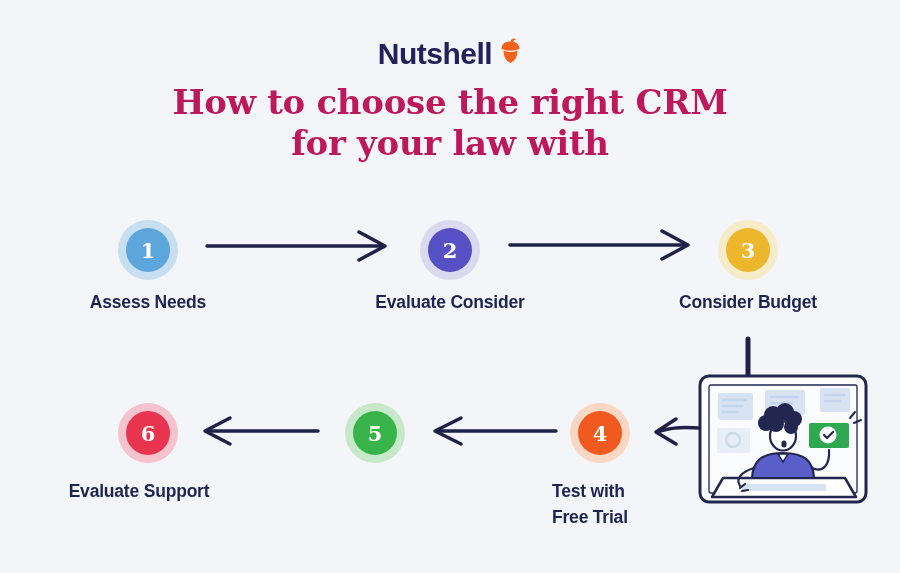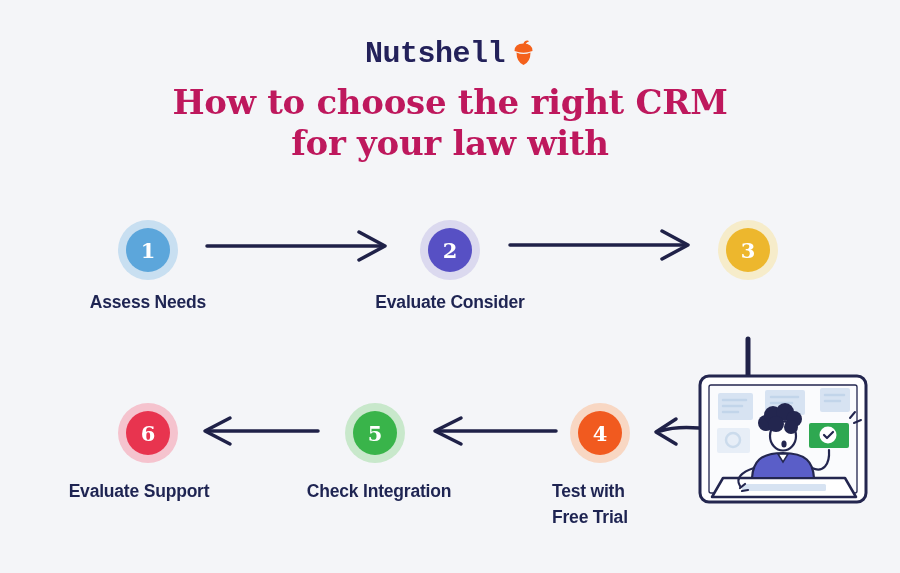--- a/index.html
+++ b/index.html
@@ -5,21 +5,21 @@
   html,body{margin:0;padding:0;}
   .canvas{
     position:relative;
     width:900px;height:573px;
     overflow:hidden;
     font-family:"Liberation Sans", sans-serif;
   }
   
   .logo{
     position:absolute;top:37px;left:0;width:100%;
-    display:flex;justify-content:center;align-items:flex-end;gap:7px;font-family:Liberation Mono, monospace;
+    display:flex;justify-content:center;align-items:flex-start;gap:7px;
   }
   .logo-text{
     font-size:30px;font-weight:bold;letter-spacing:-0.5px;
   }
   .title{
     position:absolute;top:82px;left:0;width:100%;
     margin:0;text-align:center;
     font-family:"DejaVu Serif", serif;
     font-size:34px;line-height:41px;font-weight:bold;
     letter-spacing:-0.3px;
@@ -117,38 +117,38 @@
     </div>
     <div class="label">Evaluate Consider</div>
   </div>
 
   <div class="step row1" style="left:648px;top:220px;">
     <div class="ring" style="background-color: rgb(246, 236, 202);">
       <div class="circle" style="background-color: rgb(237, 183, 45);">
         <span class="num">3</span>
       </div>
     </div>
+    <div class="label">Consider Budget</div>
   </div>
 
   <div class="step row2" style="left:500px;top:403px;">
     <div class="ring" style="background-color: rgb(248, 215, 195);">
       <div class="circle" style="background-color: rgb(241, 90, 31);">
         <span class="num">4</span>
       </div>
     </div>
     <div class="label label-narrow">Test with Free Trial</div>
   </div>
 
   <div class="step row2" style="left:275px;top:403px;">
     <div class="ring" style="background-color: rgb(200, 232, 203);">
       <div class="circle" style="background-color: rgb(57, 180, 74);">
         <span class="num">5</span>
       </div>
     </div>
-    <div class="label">Check Integration</div>
   </div>
 
   <div class="step row2" style="left:48px;top:403px;">
     <div class="ring" style="background-color: rgb(245, 195, 206);">
       <div class="circle" style="background-color: rgb(232, 52, 79);">
         <span class="num">6</span>
       </div>
     </div>
     <div class="label label-shift">Evaluate Support</div>
   </div>

